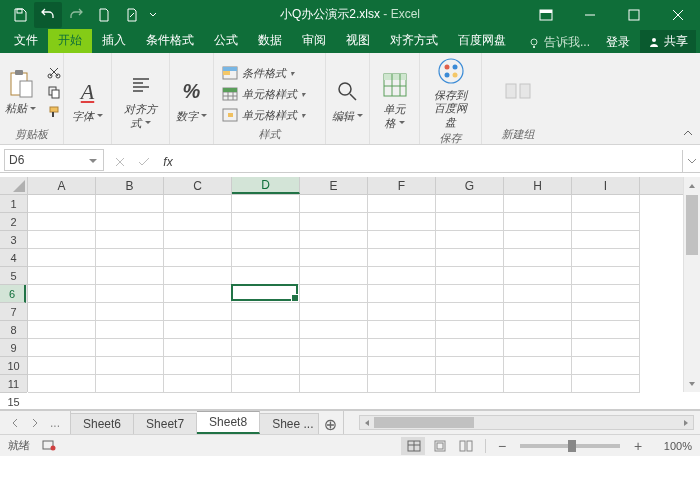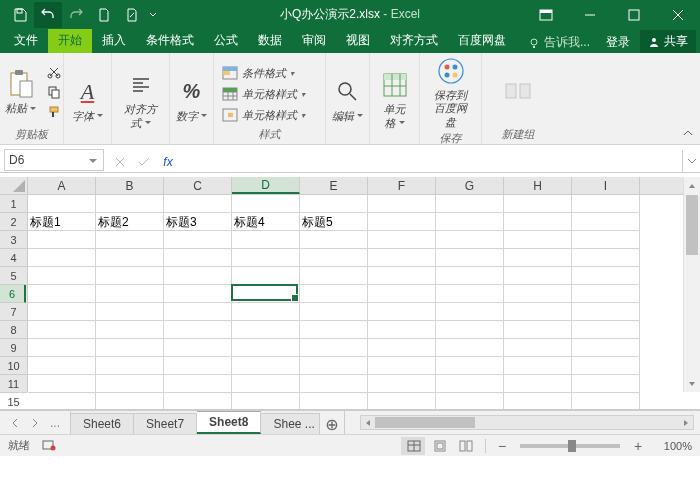--- a/index.html
+++ b/index.html
@@ -63,21 +63,21 @@
   .cursor-box::after { content: ""; position: absolute; right: -3px; bottom: -3px; width: 6px; height: 6px; background: #217346; border: 1px solid #fff; }
   .grid-vscroll { position: absolute; right: 0; top: 0; width: 17px; bottom: 17px; background: #f1f1f1; border-left: 1px solid #e0e0e0; }
   .grid-vscroll .thumb { position: absolute; left: 2px; right: 2px; top: 18px; height: 60px; background: #c1c1c1; }
   .grid-vscroll .arr { height: 17px; display: flex; align-items: center; justify-content: center; }
   
   .sheet-bar { height: 24px; background: #f1f1f1; border-top: 1px solid #ccc; display: flex; align-items: center; }
   .sheet-nav { display: flex; padding: 0 6px; gap: 2px; }
   .sheet-nav .sn { width: 18px; height: 18px; display: flex; align-items: center; justify-content: center; color: #888; cursor: pointer; }
   .sheet-tabs { display: flex; align-items: flex-end; height: 100%; border-left: 1px solid #ccc; }
   .stab { padding: 3px 12px; font-size: 12px; border-right: 1px solid #ccc; background: #e6e6e6; color: #444; cursor: pointer; border-top: 1px solid #ccc; }
-  .stab.active { background: #fff; border-bottom: 2px solid #217346; border-top: 1px solid #aaa; font-weight: bold; }
+  .stab.active { background: #fff; border-bottom: 2px solid #217346; border-top: 1px solid #aaa; }
   .stab.partial { padding-right: 4px; }
   .stab-add { width: 24px; text-align: center; cursor: pointer; color: #666; font-size: 16px; line-height: 18px; }
   .h-scroll { flex: 1; margin: 0 6px 0 12px; height: 15px; background: #e8e8e8; position: relative; border: 1px solid #d0d0d0; }
   .h-scroll .hthumb { position: absolute; left: 14px; top: 1px; bottom: 1px; width: 100px; background: #c1c1c1; }
   .h-scroll .harr { position: absolute; width: 14px; top: 0; bottom: 0; display: flex; align-items: center; justify-content: center; }
   
   .status-bar { height: 22px; background: #f1f1f1; border-top: 1px solid #d4d4d4; display: flex; align-items: center; padding: 0 8px; font-size: 11px; color: #555; }
   .status-right { margin-left: auto; display: flex; align-items: center; gap: 2px; }
   .view-btn { width: 24px; height: 18px; display: flex; align-items: center; justify-content: center; cursor: pointer; border-left: 1px solid transparent; }
   .view-btn.active { background: #dcdcdc; }
@@ -368,21 +368,21 @@
     <div class="fb-btn">
         <svg width="10" height="10" viewBox="0 0 10 10">
           <path d="M1 1l8 8M9 1l-8 8" stroke="#bbb"></path>
         </svg>
       </div>
     <div class="fb-btn">
         <svg width="12" height="10" viewBox="0 0 12 10">
           <path d="M1 5l3 3 7-7" fill="none" stroke="#bbb"></path>
         </svg>
       </div>
-    <div class="fb-btn" style="color:#1d4ed8;font-style:italic">fx</div>
+    <div class="fb-btn" style="color:#404040;font-style:italic">fx</div>
   </div>
   <input class="fb-input" value="" style="">
   <div class="fb-expand">
       <svg width="10" height="8" viewBox="0 0 10 8">
         <path d="M1 2l4 4 4-4" fill="none" stroke="#888"></path>
       </svg>
     </div>
 </div>
 
 <div style="height:4px;background:#fff"></div>
@@ -420,31 +420,20 @@
         <div class="cell"></div>
         <div class="cell"></div>
         <div class="cell"></div>
         <div class="cell"></div>
         <div class="cell"></div>
         <div class="cell"></div>
         <div class="cell"></div>
         <div class="cell"></div>
       </div>
       <div class="crow">
-        <div class="cell">标题1</div>
-        <div class="cell">标题2</div>
-        <div class="cell">标题3</div>
-        <div class="cell">标题4</div>
-        <div class="cell">标题5</div>
-        <div class="cell"></div>
-        <div class="cell"></div>
-        <div class="cell"></div>
-        <div class="cell"></div>
-      </div>
-      <div class="crow">
         <div class="cell"></div>
         <div class="cell"></div>
         <div class="cell"></div>
         <div class="cell"></div>
         <div class="cell"></div>
         <div class="cell"></div>
         <div class="cell"></div>
         <div class="cell"></div>
         <div class="cell"></div>
       </div>

